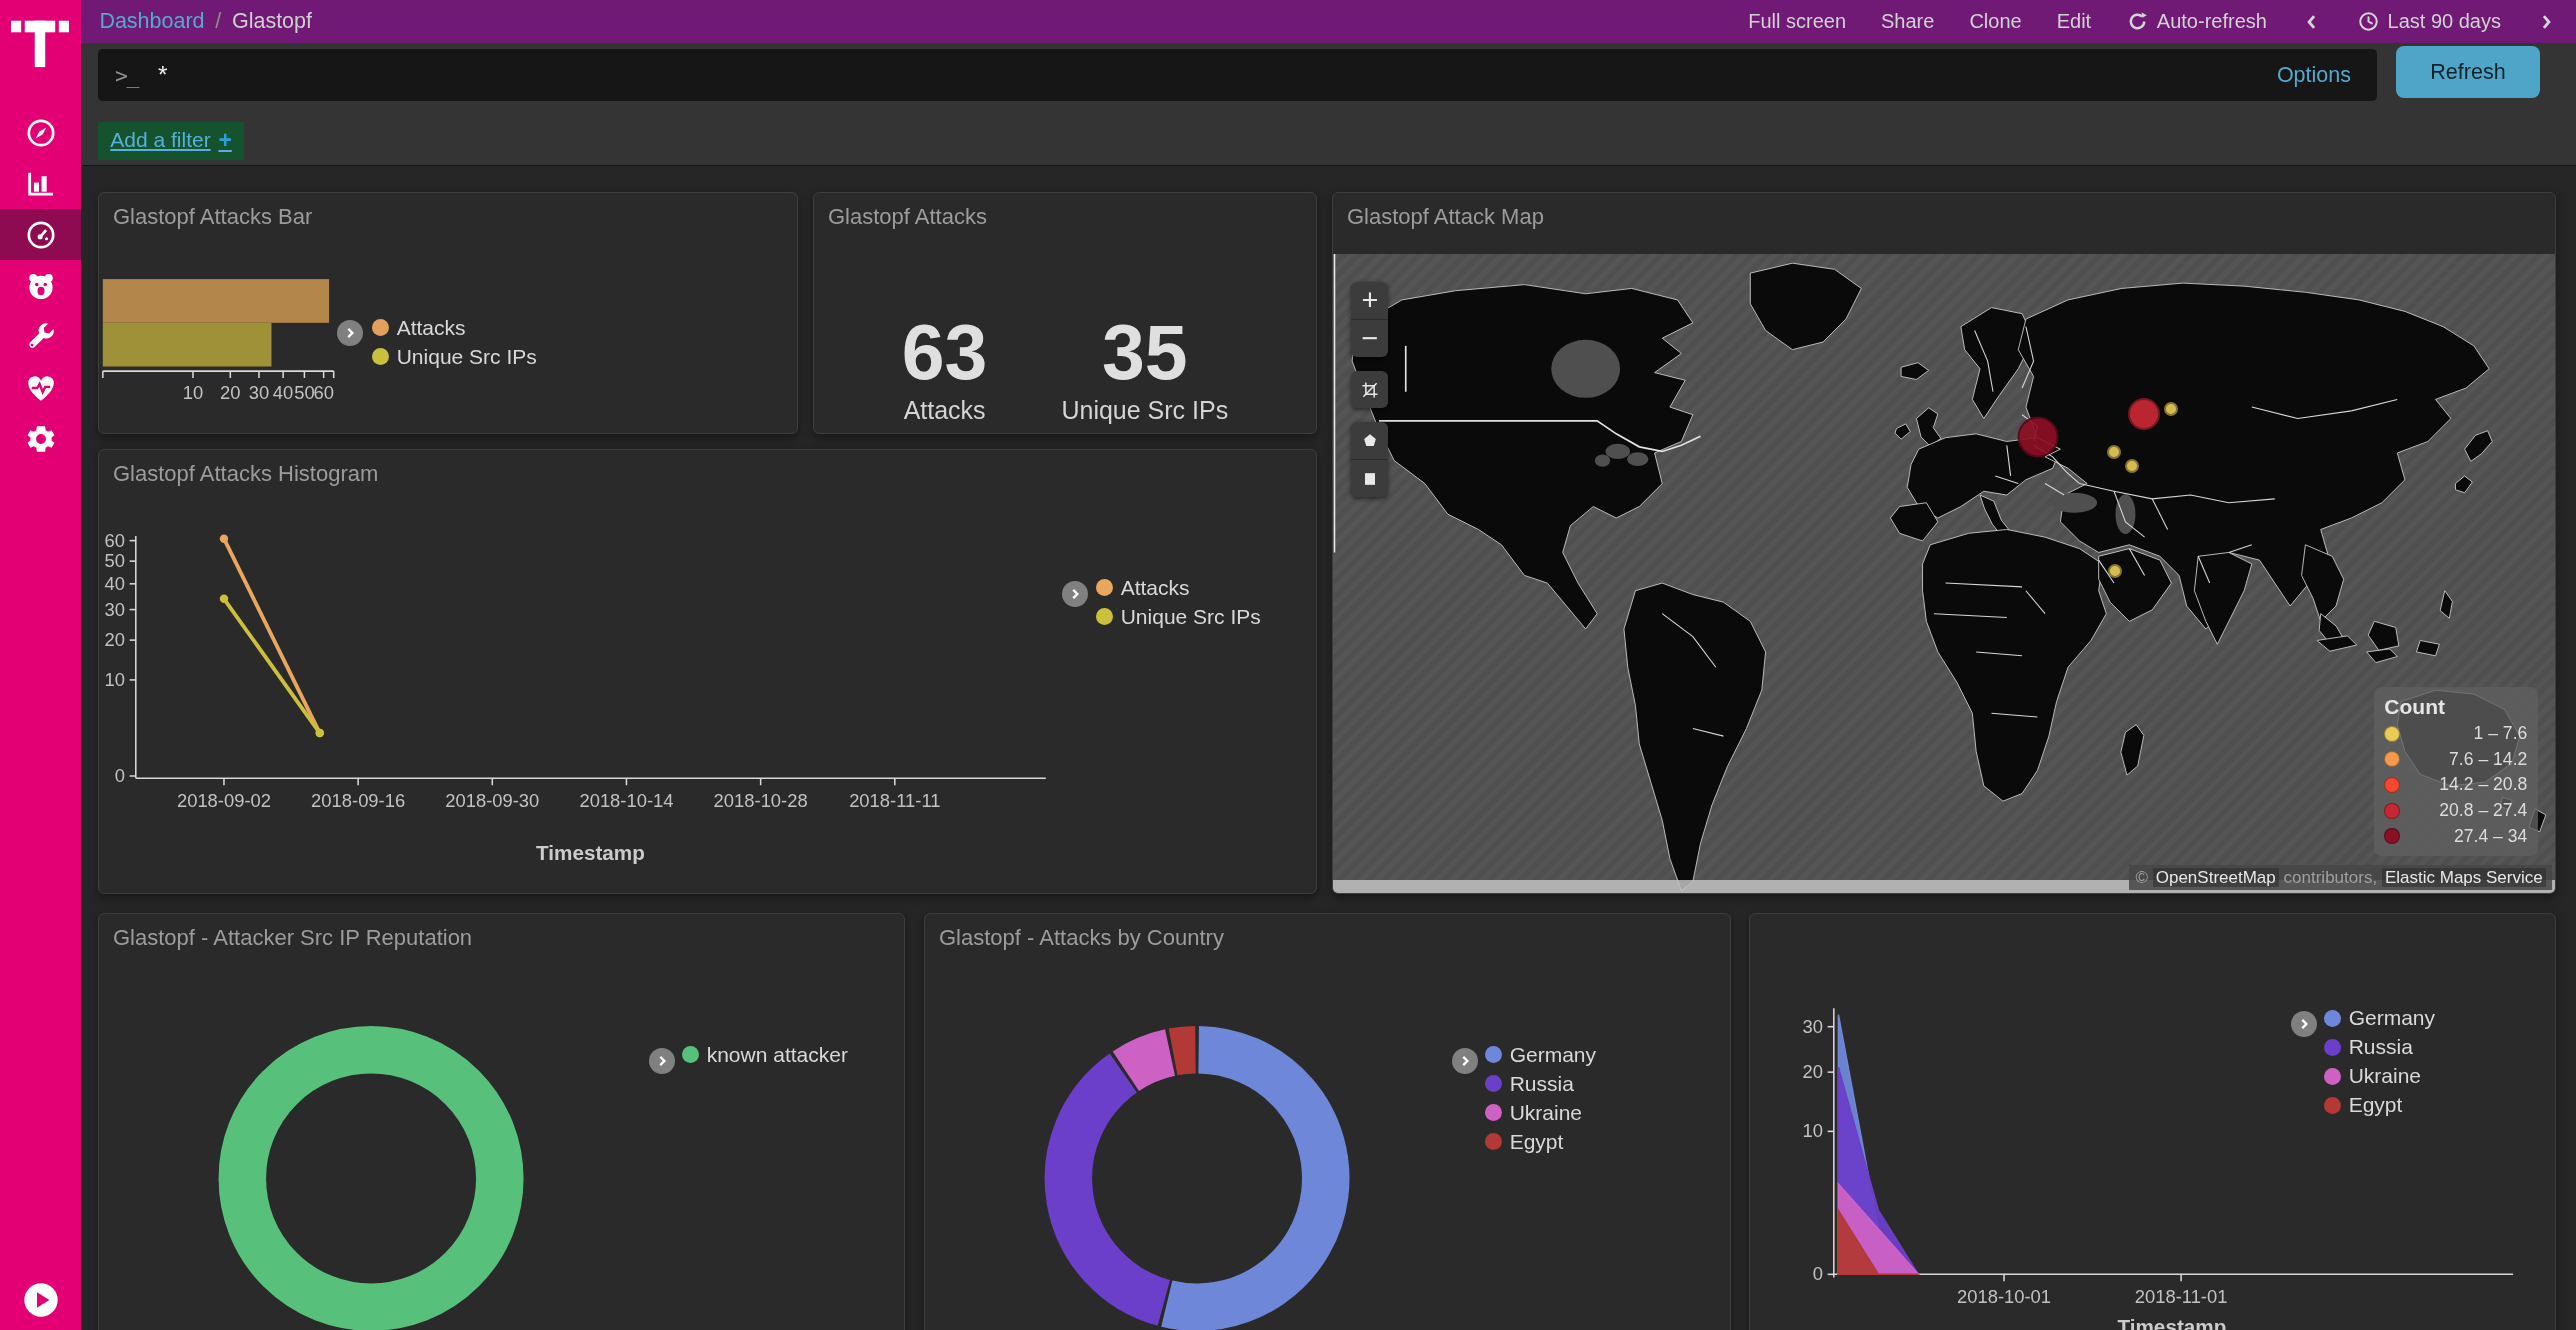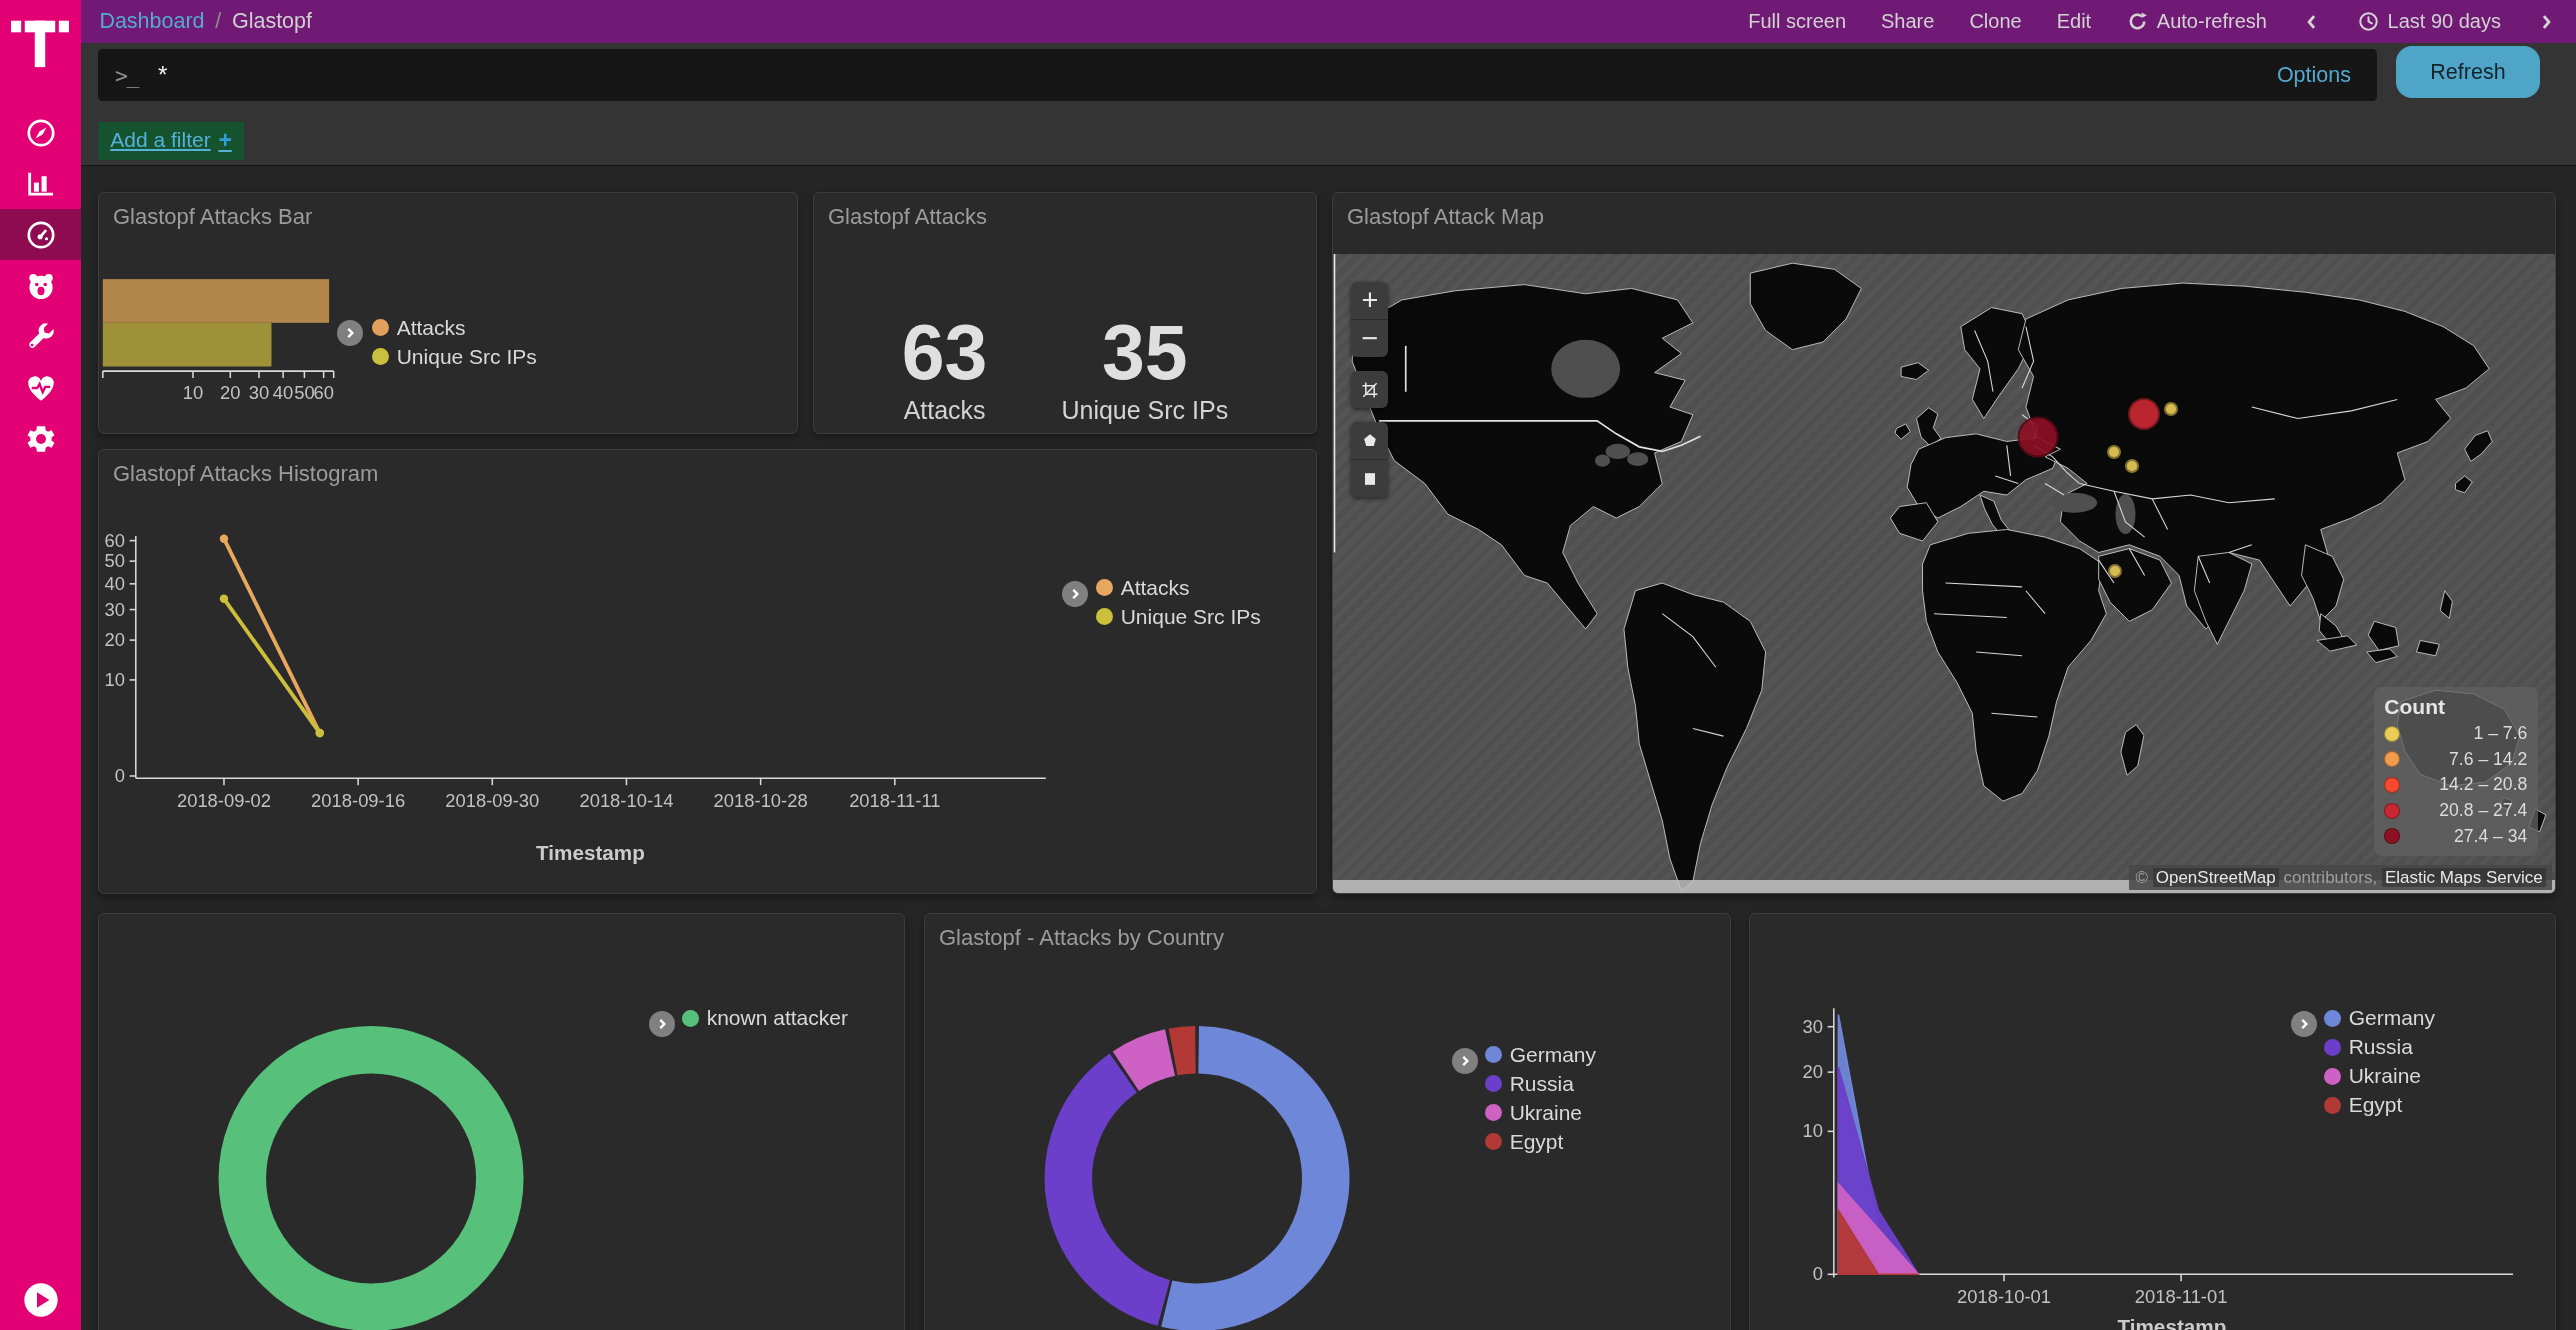--- a/index.html
+++ b/index.html
@@ -27,21 +27,21 @@
   .navmenu .mitem{cursor:pointer;display:flex;align-items:center;gap:7.7px;white-space:nowrap;}
   .navmenu svg{width:23px;height:23px;}
   .navmenu .chev svg{width:20px;height:20px;}
 
   .querybar{position:absolute;left:81px;top:43px;right:0;height:71px;background:#343434;z-index:30;}
   .qinput{position:absolute;left:17px;top:6.1px;width:2279px;height:52px;background:#161616;border-radius:4.6px;display:flex;align-items:center;cursor:text;}
   .prompt{font-family:"DejaVu Sans Mono","Liberation Mono",monospace;color:#8f8f8f;font-size:21.5px;margin-left:17px;letter-spacing:-1.5px;}
   .qtext{color:#f0f0f0;font-size:24.5px;margin-left:20px;}
   .options{margin-left:auto;margin-right:26px;color:#55A9CE;font-size:21.5px;text-decoration:none;cursor:pointer;}
   .refresh{position:absolute;right:36px;top:3.1px;width:144px;height:52px;background:#4FA5C7;color:#15232b;
-           font-size:21.5px;border:none;border-radius:16px;font-family:inherit;cursor:pointer;}
+           font-size:21.5px;border:none;border-radius:8px;font-family:inherit;cursor:pointer;}
 
   .filterbar{position:absolute;left:81px;top:113px;right:0;height:52px;background:#343434;border-bottom:1.5px solid #141414;z-index:30;}
   .addfilter{position:absolute;left:17px;top:9.2px;background:#14532d;padding:4.6px 12.3px 6.1px 12.3px;font-size:21px;
              color:#57B0D9;text-decoration:underline;cursor:pointer;display:flex;gap:7.7px;align-items:center;}
   .addfilter .plus{color:#2F9FD8;font-weight:700;text-decoration:none;font-size:23px;}
 
   
   main{position:absolute;left:81px;top:166px;right:0;bottom:0;background:#262626;}
   .panel{position:absolute;background:#2A2A2A;border:1.5px solid #3E3E3E;border-radius:6.1px;
          box-shadow:0 3.8px 9.2px rgba(0,0,0,.4);overflow:hidden;box-sizing:border-box;}
@@ -457,20 +457,21 @@
             <span class="lgd-label">Attacks</span>
           </div>
           <div class="lgd-row" style="left: 997px; top: 118px;">
             <span class="lgd-dot" style="background:#CBBF3B"></span>
             <span class="lgd-label">Unique Src IPs</span>
           </div>
         </div>
     </section>
 
     <section class="panel" style="left:17px;top:747px;width:807px;height:460px">
+      <h3>Glastopf - Attacker Src IP Reputation</h3>
       <div class="plot" id="donut1-plot">
           <svg width="807" height="460" viewBox="0 0 1053 600">
             <circle cx="355" cy="345" r="168" fill="none" stroke="#57C17B" stroke-width="62"></circle>
           </svg>
         </div>
       <div class="lgd" id="donut1-legend">
           <div class="lgd-chev" style="left: 550px; top: 97px;">
             <svg viewBox="0 0 24 24" width="14" height="14" fill="none" stroke="#fff" stroke-width="4">
               <polyline points="9,5 16,12 9,19"></polyline>
             </svg>

